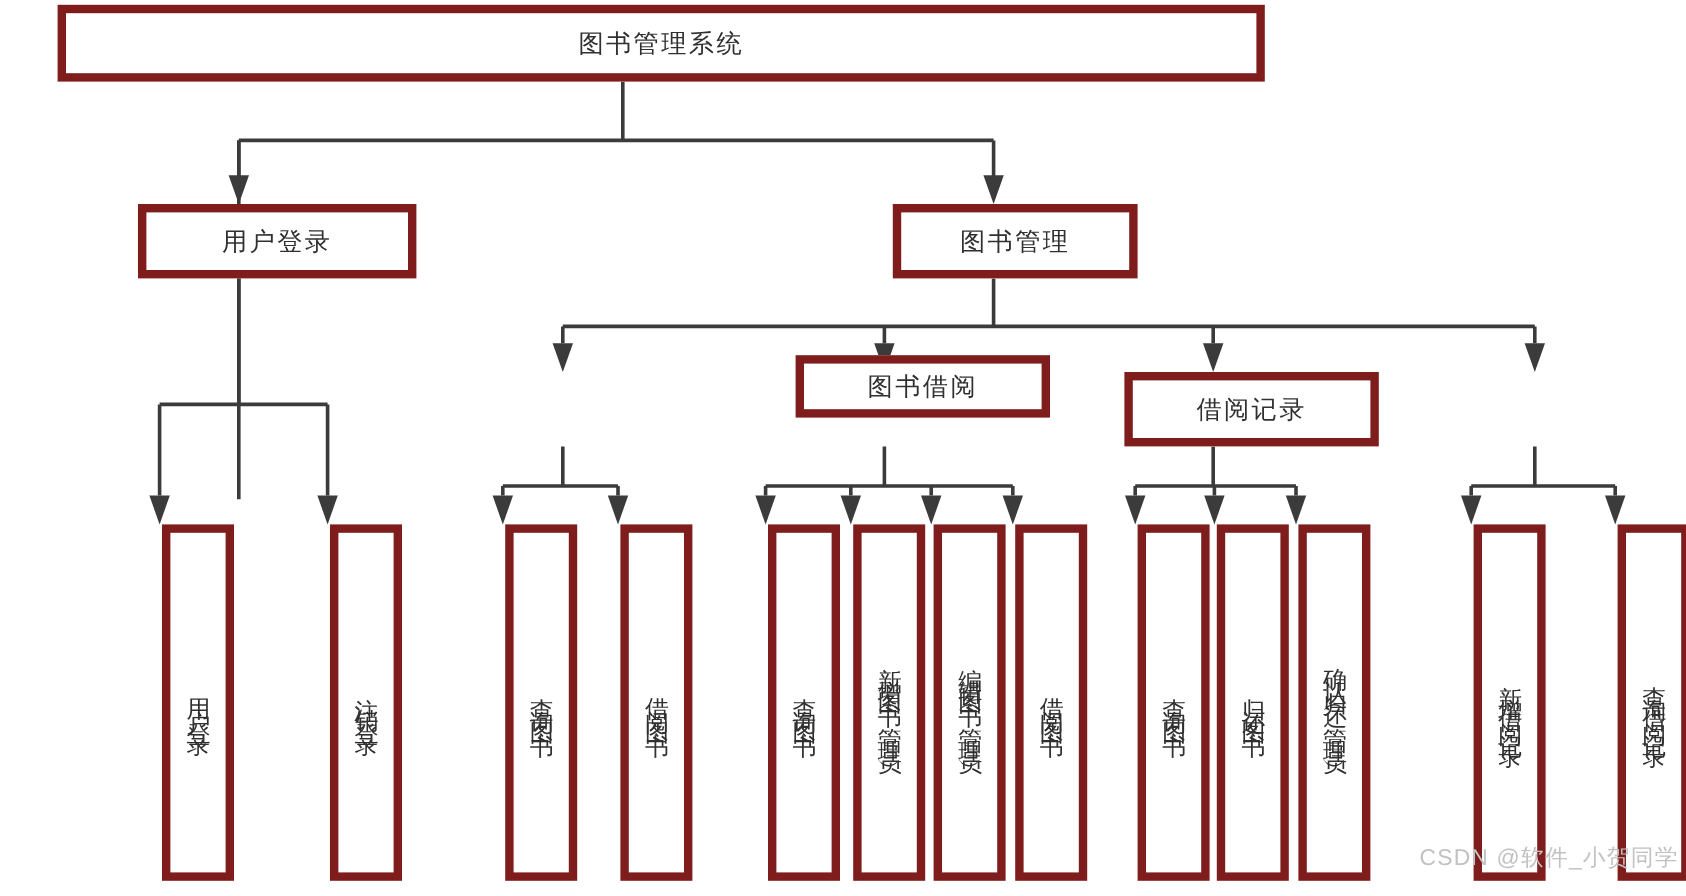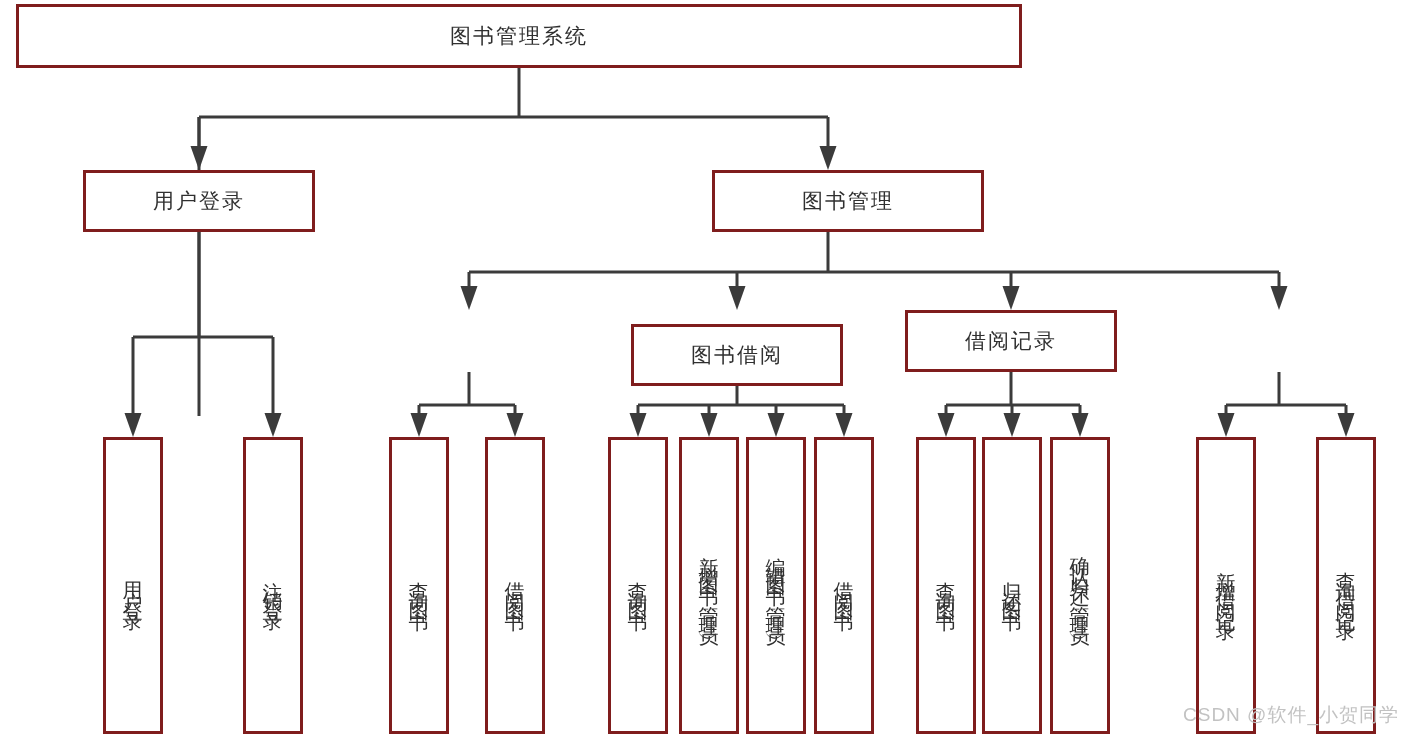--- a/index.html
+++ b/index.html
@@ -4,22 +4,22 @@
 <style>
   html,body{margin:0;padding:0;background:#ffffff;}
   .stage{
     position:relative;width:1405px;height:747px;background:#ffffff;overflow:hidden;
     font-family:"Liberation Sans","DejaVu Sans",sans-serif;color:#303030;
   }
   svg.wires{position:absolute;left:0;top:0;width:1405px;height:747px;pointer-events:none;}
   .wire{stroke:#3b3b3b;stroke-width:3;fill:none;}
   .arrow{fill:#3b3b3b;stroke:none;}
   .box{
-    position:absolute;box-sizing:border-box;border:3px solid #7f1d1d;background:#ffffff;
-    display:flex;align-items:center;justify-content:center;text-align:center;
+    position:absolute;box-sizing:border-box;border:7px solid #7f1d1d;background:#ffffff;
+    display:flex;align-items:center;justify-content:center;text-align:center;margin-left:32px;
   }
   .h{font-size:21px;letter-spacing:2px;}
   .v span{
     writing-mode:vertical-rl;text-orientation:mixed;
     font-size:20px;letter-spacing:10px;line-height:1;
   }
   .watermark{
     position:absolute;left:1183px;top:702px;z-index:9;
     font-size:19px;letter-spacing:1px;color:#c2c2c2;white-space:nowrap;
   }
@@ -76,23 +76,23 @@
     <g>
       <path class="wire" d="M1279 372 V405 M1226 405 H1346 M1226 405 V413 M1346 405 V413"></path>
       <polygon class="arrow" points="1217.5,413 1234.5,413 1226,437"></polygon>
       <polygon class="arrow" points="1337.5,413 1354.5,413 1346,437"></polygon>
     </g>
   </svg>
 
   <div class="box h" style="left:16px;top:4px;width:1006px;height:64px;">图书管理系统</div>
 
   <div class="box h" style="left:83px;top:170px;width:232px;height:62px;">用户登录</div>
-  <div class="box h" style="left:712px;top:170px;width:272px;height:62px;">图书管理</div>
+  <div class="box h" style="left:712px;top:170px;width:204px;height:62px;">图书管理</div>
 
-  <div class="box h" style="left:631px;top:324px;width:212px;height:62px;">图书借阅</div>
+  <div class="box h" style="left:631px;top:296px;width:212px;height:52px;">图书借阅</div>
   <div class="box h" style="left:905px;top:310px;width:212px;height:62px;">借阅记录</div>
 
   <div class="box v" style="left:103px;top:437px;width:60px;height:297px;">
     <span>用户登录</span>
   </div>
   <div class="box v" style="left:243px;top:437px;width:60px;height:297px;">
     <span>注销登录</span>
   </div>
 
   <div class="box v" style="left:389px;top:437px;width:60px;height:297px;">

